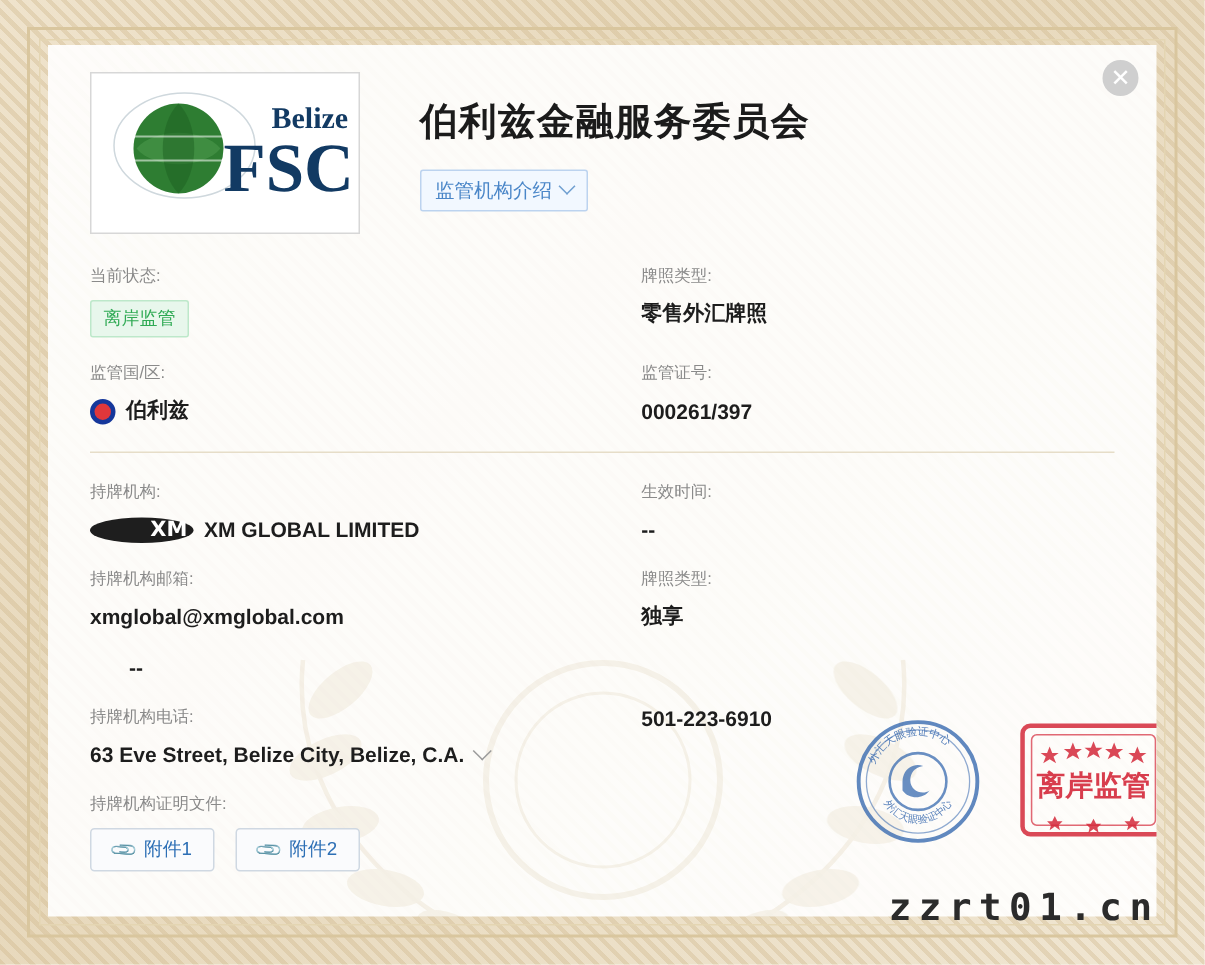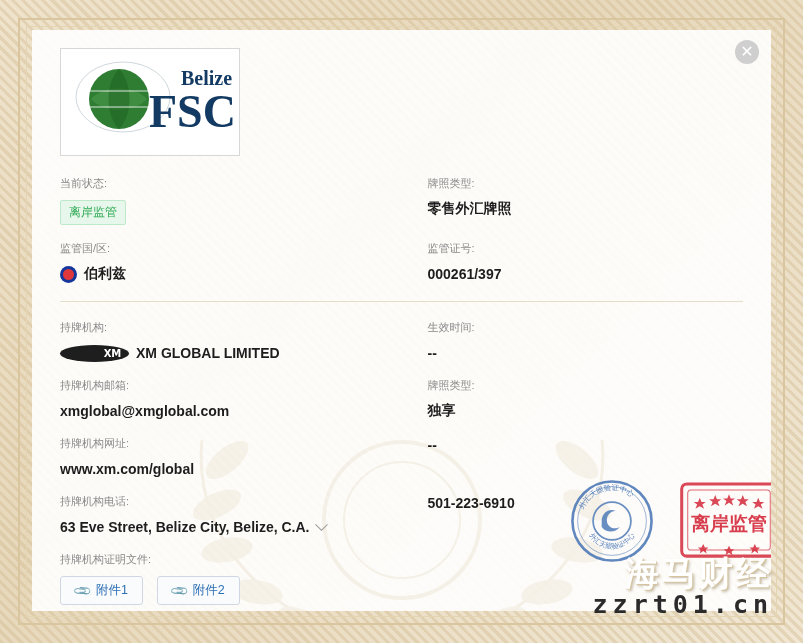--- a/index.html
+++ b/index.html
@@ -184,21 +184,21 @@
     left: 3px; top: 3px;
     width: 11px; height: 11px;
     border-radius: 50%;
     background: #e0373b;
   }
   .xm-logo {
     width: 33px; height: 17px;
     border-radius: 50%;
     background: #1e1e1e;
     color: #fff;
-    font-size: 10px;
+    font-size: 14px;
     line-height: 17px;
     text-align: center;
     flex: none;
     font-family: "DejaVu Sans", sans-serif;
     padding-left: 36px;
   }
 
   .divider {
     border-top: 1px solid #e6ddc8;
     margin: 2px 0 18px 0;
@@ -328,20 +328,27 @@
             <circle cx="58" cy="50" r="30" fill="#2e7d32"></circle>
             <path d="M30 50 C42 36 74 36 86 50 C74 64 42 64 30 50 Z" fill="#4e9a4e" opacity=".55"></path>
             <path d="M58 20 C44 34 44 66 58 80 C72 66 72 34 58 20 Z" fill="#1b5e20" opacity=".45"></path>
             <path d="M28 42 L88 42 M28 58 L88 58" stroke="#ffffff" stroke-width="1.4" opacity=".55"></path>
           </g>
           <text x="88" y="78" font-family="Liberation Serif, serif" font-size="46" font-weight="bold" fill="#123a63">FSC</text>
           <text x="120" y="36" font-family="Liberation Serif, serif" font-size="20" font-weight="bold" fill="#123a63">Belize</text>
         </svg>
       </div>
 
+      <div class="header-txt">
+        <div class="title">伯利兹金融服务委员会</div>
+        <div class="reg-link">
+          <span>监管机构介绍</span>
+          <span class="chev"></span>
+        </div>
+      </div>
     </div>
 
     <div class="info">
 
       <div class="row">
         <div class="col">
           <div class="lbl">当前状态:</div>
           <div class="val">
               <span class="badge">离岸监管</span>
             </div>
@@ -387,24 +394,20 @@
           <div class="lbl">持牌机构邮箱:</div>
           <div class="val plain">xmglobal@xmglobal.com</div>
         </div>
         <div class="col right">
           <div class="lbl">牌照类型:</div>
           <div class="val plain">独享</div>
         </div>
       </div>
 
       <div class="row">
-        <div class="col">
-          <div class="lbl">持牌机构网址:</div>
-          <div class="val plain">www.xm.com/global</div>
-        </div>
         <div class="col right">
           <div class="val plain">--</div>
         </div>
       </div>
 
       <div class="row">
         <div class="col">
           <div class="lbl">持牌机构电话:</div>
           <div class="val plain addr-wrap">
             <span>63 Eve Street, Belize City, Belize, C.A.</span>
@@ -463,15 +466,14 @@
       </g>
       <text x="60" y="62" text-anchor="middle" font-size="22" font-weight="bold" fill="#d4293a" opacity=".9" font-family="Liberation Sans, sans-serif">离岸监管</text>
       <g fill="#d4293a" opacity=".85">
         <polygon points="30,78 32,82 36,82 33,85 34,89 30,86 26,89 27,85 24,82 28,82"></polygon>
         <polygon points="60,80 62,84 66,84 63,87 64,91 60,88 56,91 57,87 54,84 58,84"></polygon>
         <polygon points="90,78 92,82 96,82 93,85 94,89 90,86 86,89 87,85 84,82 88,82"></polygon>
       </g>
     </svg>
   </div>
 
-  <div class="brand">海马财经</div>
   <div class="brand-sub">zzrt01.cn</div>
 </div>
 
 </body></html>

